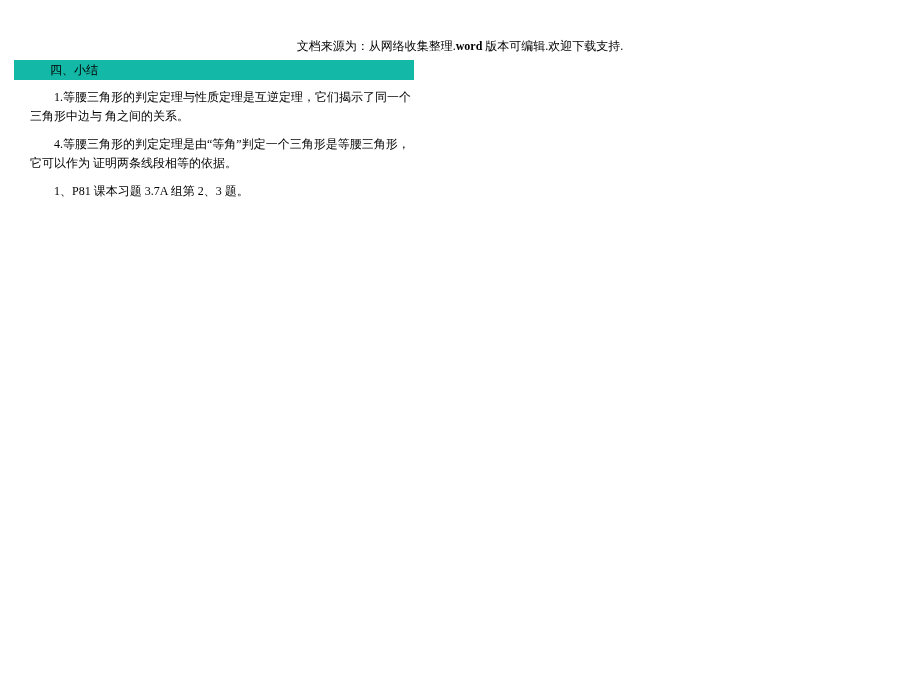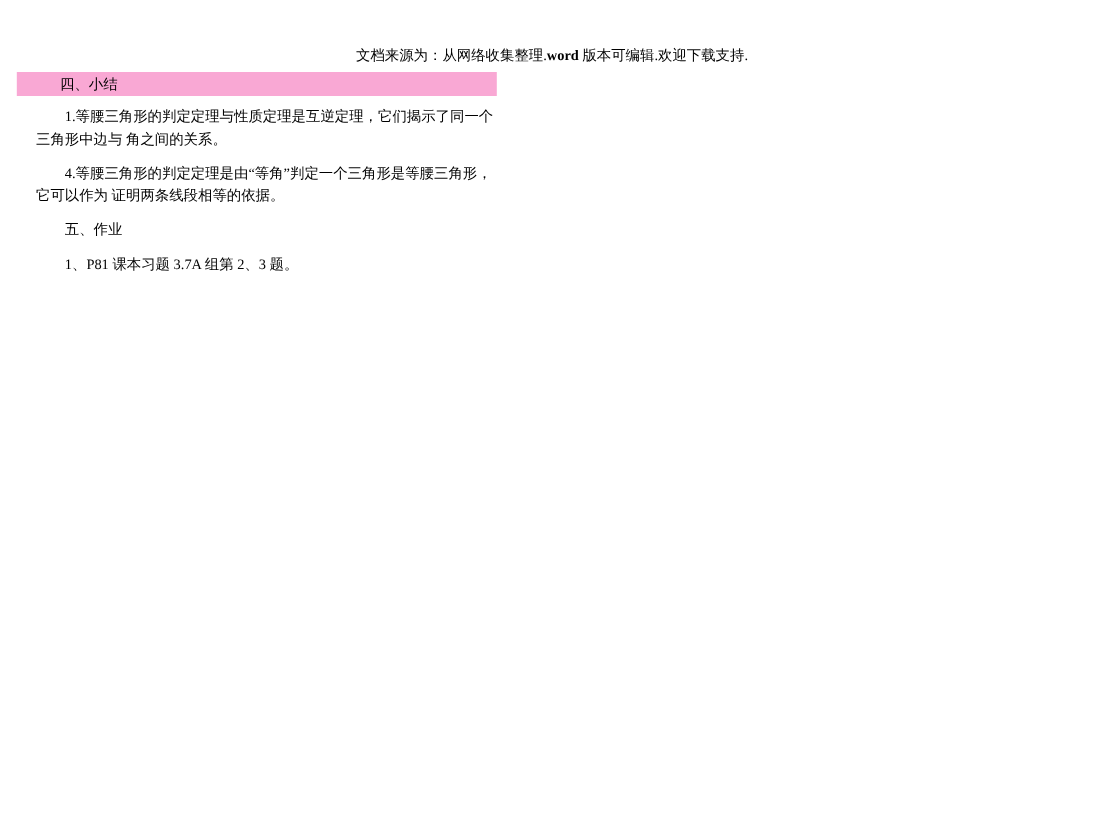--- a/index.html
+++ b/index.html
@@ -26,21 +26,21 @@
       font-size: 12px;
       color: #000;
     }
     .header .bold { font-weight: bold; }
     .section-hl {
       position: absolute;
       left: 14px;
       top: 60px;
       width: 400px;
       height: 20px;
-      background: #f9a8d4;
+      background: #14b8a6;
       display: flex;
       align-items: center;
       padding-left: 36px;
       font-size: 12px;
     }
     .content {
       position: absolute;
       left: 30px;
       top: 88px;
       width: 384px;
@@ -64,20 +64,17 @@
   </div>
 
   <div class="content">
     <div class="para">
       <span>1.等腰三角形的判定定理与性质定理是互逆定理，它们揭示了同一个三角形中边与 角之间的关系。</span>
     </div>
     <div class="para-hang">
       <span style="display:block;text-indent:2em;">4.等腰三角形的判定定理是由“等角”判定一个三角形是等腰三角形，它可以作为 证明两条线段相等的依据。</span>
     </div>
     <div class="para">
-      <span>五、作业</span>
-    </div>
-    <div class="para">
       <span>1、P81 课本习题 3.7A 组第 2、3 题。</span>
     </div>
   </div>
 
 </div>
 
 </body></html>

